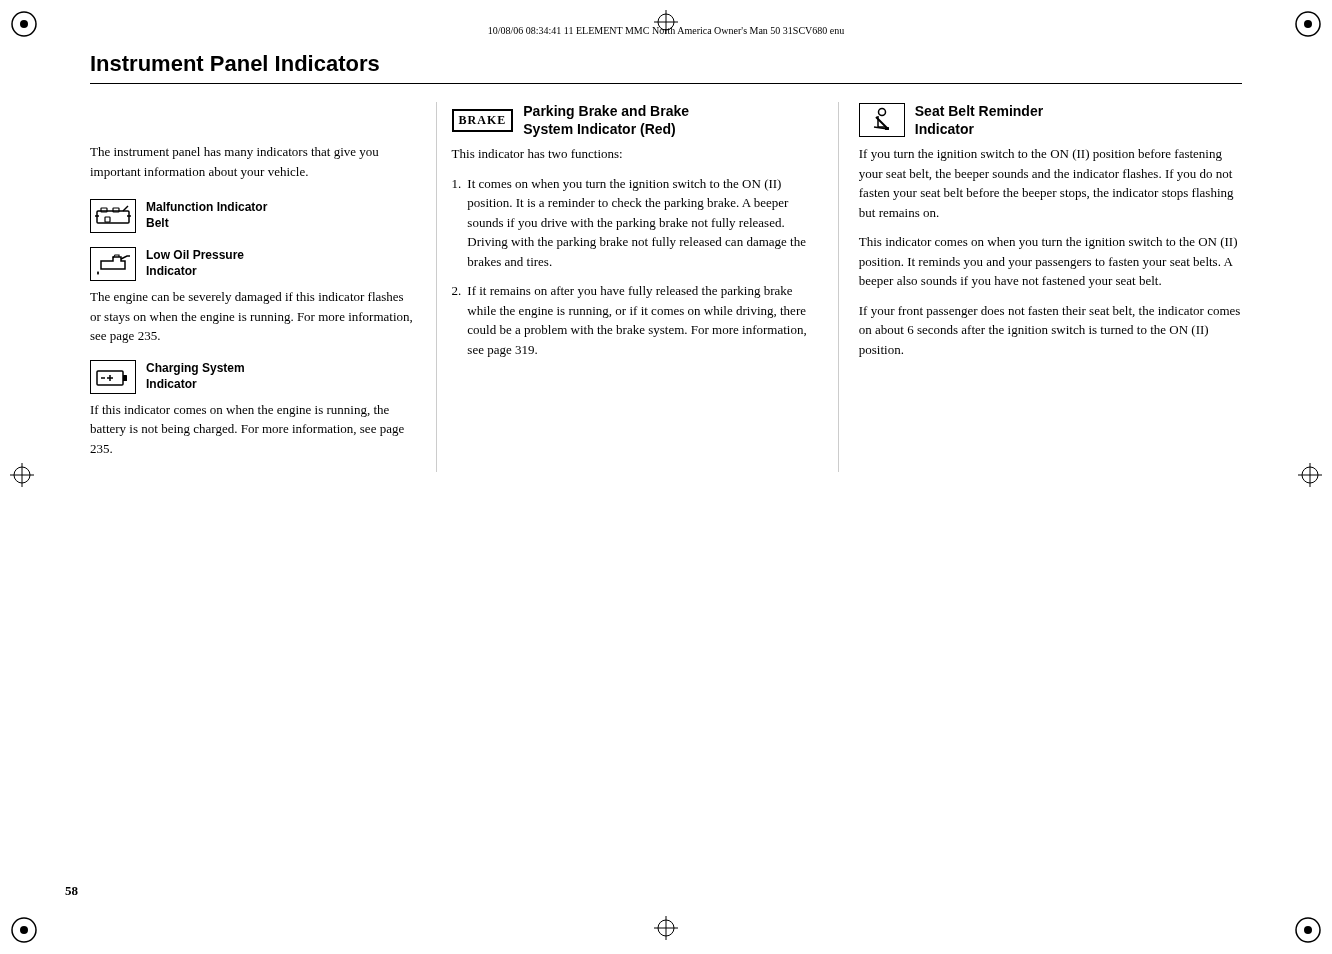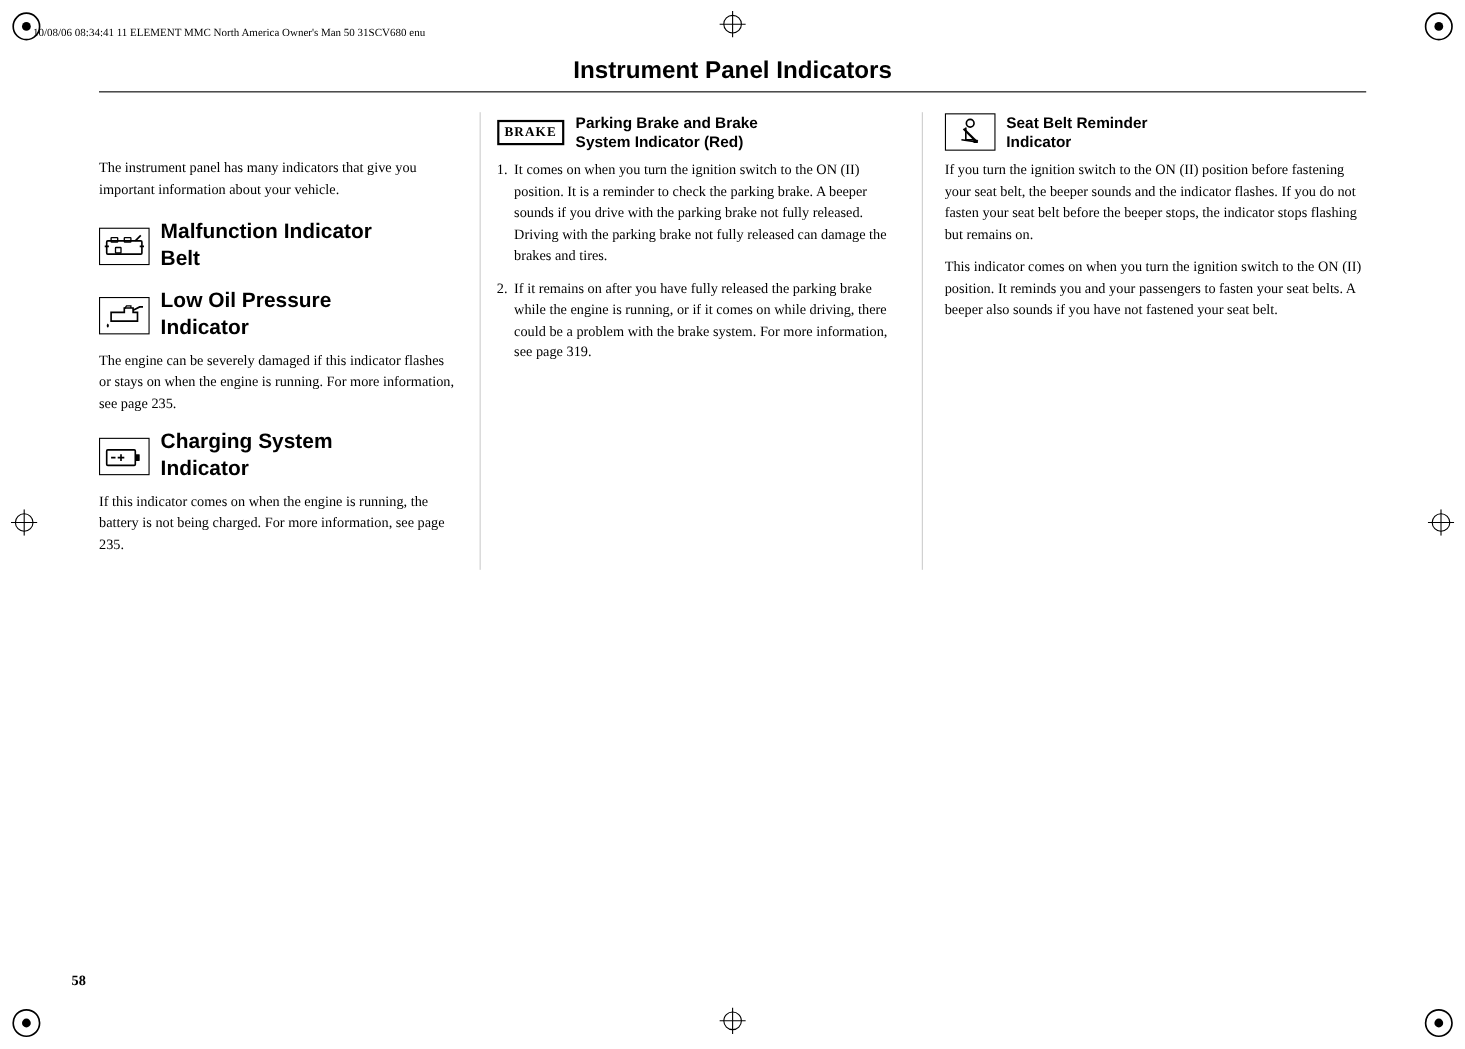--- a/index.html
+++ b/index.html
@@ -39,37 +39,37 @@
     }
     .center-mark.top { top: 10px; left: 50%; transform: translateX(-50%); }
     .center-mark.bottom { bottom: 10px; left: 50%; transform: translateX(-50%); }
     .center-mark.left { left: 10px; top: 50%; transform: translateY(-50%); }
     .center-mark.right { right: 10px; top: 50%; transform: translateY(-50%); }
     .center-mark svg { width: 24px; height: 24px; }
 
     .header-line {
       font-size: 10px;
       color: #000;
+      text-align: center;
       margin-top: 5px;
       margin-bottom: 5px;
     }
 
     .page-content {
       margin: 0 60px;
       padding-top: 10px;
     }
 
     .page-title {
       font-size: 22px;
       font-weight: bold;
       font-family: Arial, Helvetica, sans-serif;
       border-bottom: 1.5px solid #000;
       padding-bottom: 6px;
       margin-bottom: 18px;
-      text-align: center;
     }
 
     .columns-wrapper {
       display: flex;
       gap: 0;
       width: 100%;
     }
 
     
     .col-left {
@@ -119,21 +119,21 @@
       margin-right: 10px;
       flex-shrink: 0;
     }
 
     .indicator-icon svg {
       width: 36px;
       height: 26px;
     }
 
     .indicator-title {
-      font-size: 19px;
+      font-size: 12px;
       font-weight: bold;
       font-family: Arial, Helvetica, sans-serif;
       line-height: 1.3;
     }
 
     .indicator-body {
       font-size: 13px;
       line-height: 1.5;
     }
 
@@ -322,20 +322,21 @@
       <div class="col-middle">
 
         <div class="indicator-section">
           <div class="indicator-header">
             <div class="brake-icon-box">BRAKE</div>
             <div class="section-title-large">
               <span>Parking Brake and Brake</span><br>
               <span>System Indicator (Red)</span>
             </div>
           </div>
+          <p class="indicator-body" style="margin-bottom:10px;">This indicator has two functions:</p>
           <ol class="numbered-list">
             <li>
               <span class="num">1.</span>
               <span>It comes on when you turn the ignition switch to the ON (II) position. It is a reminder to check the parking brake. A beeper sounds if you drive with the parking brake not fully released. Driving with the parking brake not fully released can damage the brakes and tires.</span>
             </li>
             <li>
               <span class="num">2.</span>
               <span>If it remains on after you have fully released the parking brake while the engine is running, or if it comes on while driving, there could be a problem with the brake system. For more information, see page 319.</span>
             </li>
           </ol>
@@ -362,20 +363,21 @@
               </svg>
             </div>
             <div class="section-title-large">
               <span>Seat Belt Reminder</span><br>
               <span>Indicator</span>
             </div>
           </div>
           <div>
             <p class="indicator-body" style="margin-bottom:10px;">If you turn the ignition switch to the ON (II) position before fastening your seat belt, the beeper sounds and the indicator flashes. If you do not fasten your seat belt before the beeper stops, the indicator stops flashing but remains on.</p>
             <p class="indicator-body" style="margin-bottom:10px;">This indicator comes on when you turn the ignition switch to the ON (II) position. It reminds you and your passengers to fasten your seat belts. A beeper also sounds if you have not fastened your seat belt.</p>
+            <p class="indicator-body">If your front passenger does not fasten their seat belt, the indicator comes on about 6 seconds after the ignition switch is turned to the ON (II) position.</p>
           </div>
         </div>
       </div>
 
     </div>
   </div>
 
   <div class="page-number">58</div>
 </div>
 

